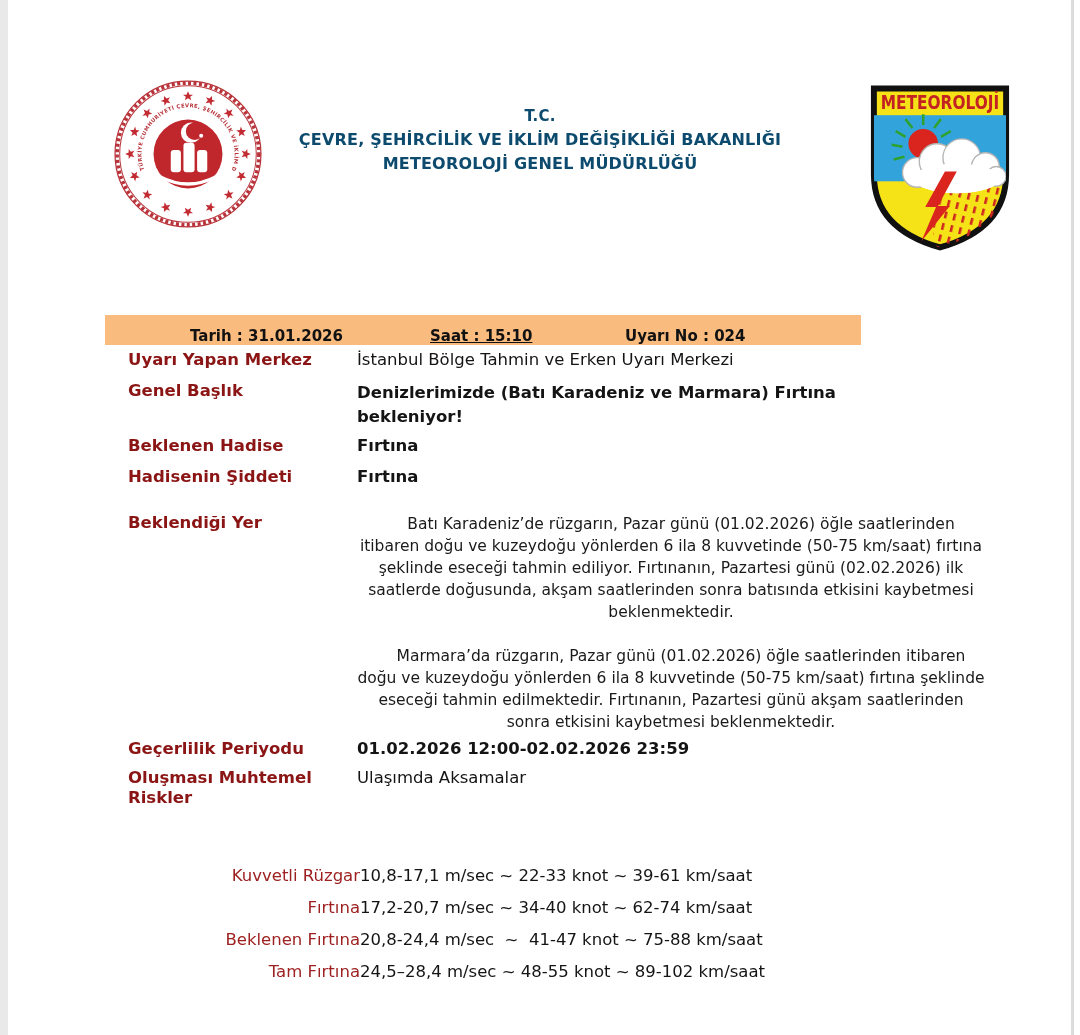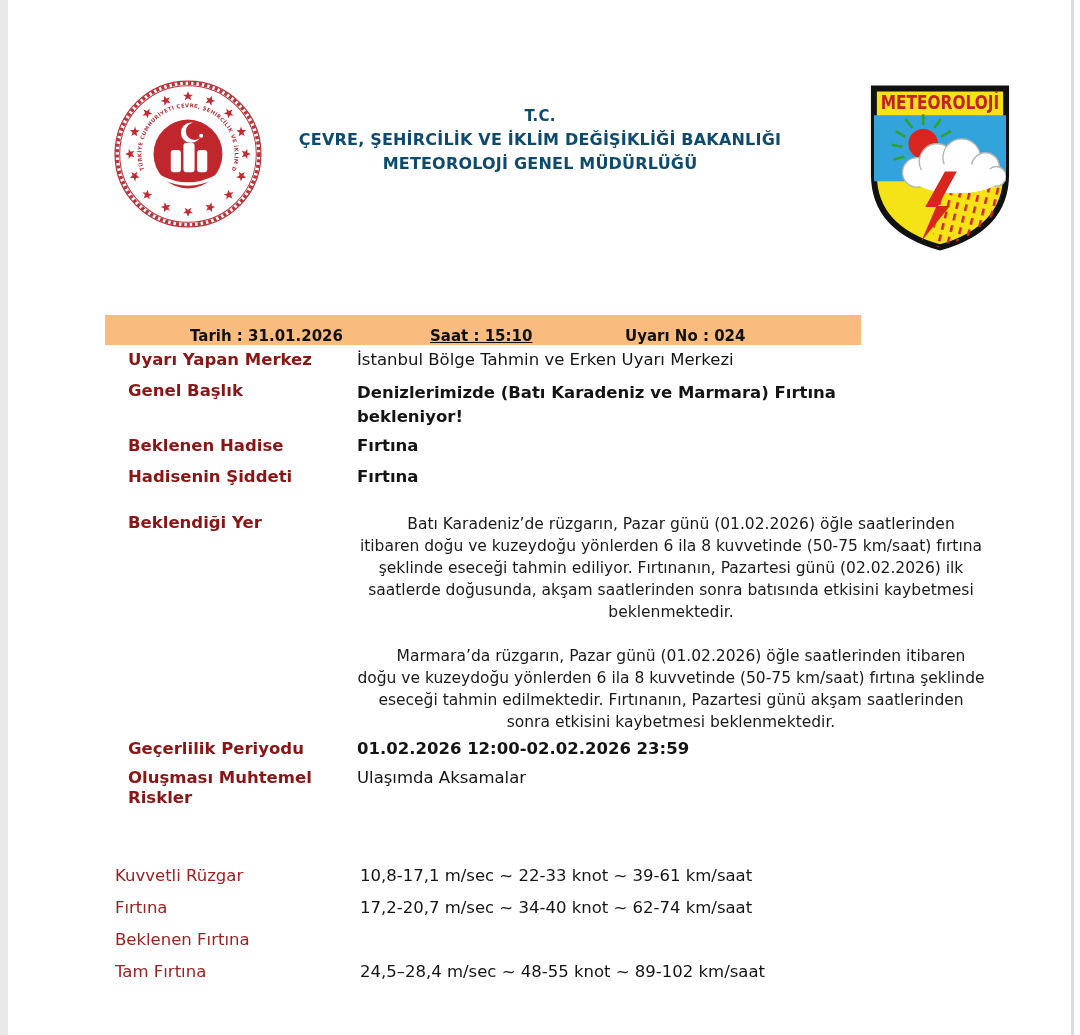--- a/index.html
+++ b/index.html
@@ -40,21 +40,21 @@
   .row-siddet   { margin-bottom:26px; }
   .row-yer      { margin-bottom:6px; }
   .row-periyot  { margin-bottom:9px; }
   .para { font-size:15.5px; line-height:22px; text-indent:20px; color:#1a1a1a;text-align:center; }
   .para + .para { margin-top:22px; }
 
   
   .wind { position:absolute; left:105px; top:866px; width:880px; }
   .wind-title { color:#1717b8; font-weight:bold; font-size:17px; line-height:20px;
                 margin-left:5px; margin-bottom:11px; }
-  .w-row { display:flex; line-height:20px; margin-bottom:12px; }
+  .w-row { display:flex; line-height:20px; margin-bottom:12px;text-align:right; }
   .w-label { width:255px; padding-left:10px; color:#9e2121; font-size:16.5px; flex:none; }
   .w-value { font-size:16.5px; color:#141414; white-space:pre-wrap; }
 </style>
 </head>
 <body>
 
 <div class="page">
   <div class="edge-left"></div>
   <div class="edge-right"></div>
 
@@ -195,19 +195,20 @@
     <div class="w-row">
       <div class="w-label">Kuvvetli Rüzgar</div>
       <div class="w-value">10,8-17,1 m/sec ~ 22-33 knot ~ 39-61 km/saat</div>
     </div>
     <div class="w-row">
       <div class="w-label">Fırtına</div>
       <div class="w-value">17,2-20,7 m/sec ~ 34-40 knot ~ 62-74 km/saat</div>
     </div>
     <div class="w-row">
       <div class="w-label">Beklenen Fırtına</div>
+      <div class="w-value">20,8-24,4 m/sec  ~  41-47 knot ~ 75-88 km/saat</div>
     </div>
     <div class="w-row">
       <div class="w-label">Tam Fırtına</div>
       <div class="w-value">24,5–28,4 m/sec ~ 48-55 knot ~ 89-102 km/saat</div>
     </div>
   </div>
 </div>
 
 </body></html>

